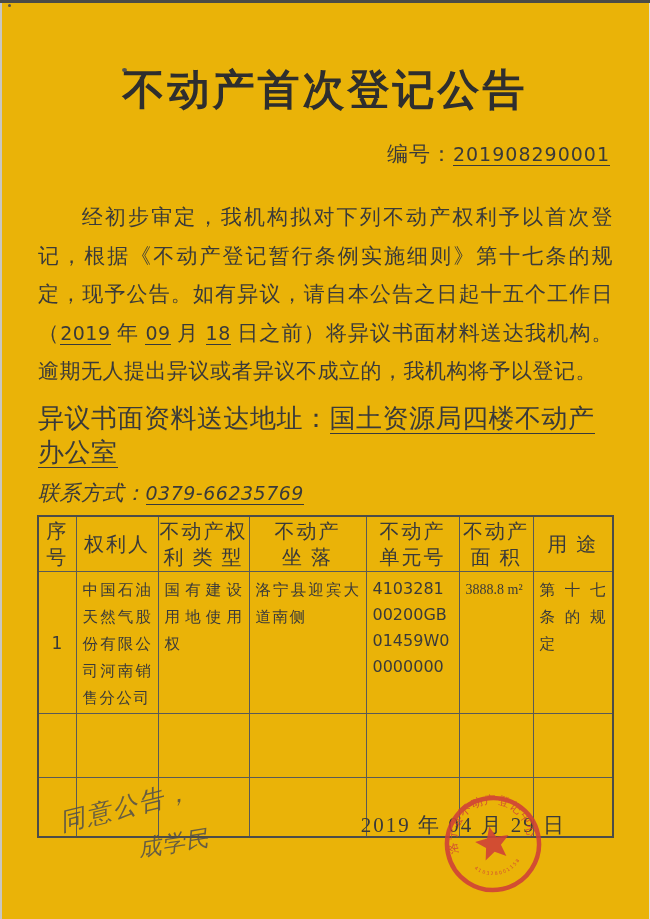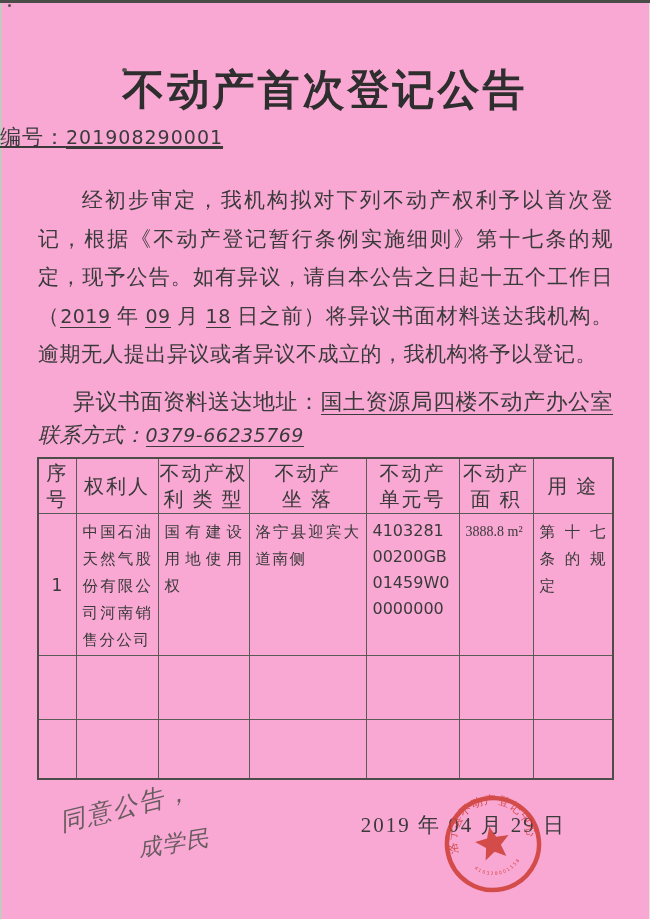--- a/index.html
+++ b/index.html
@@ -1,42 +1,42 @@
 <!DOCTYPE html>
 <html><head>
 <meta charset="utf-8">
 <style>
   * { margin:0; padding:0; box-sizing:border-box; }
   html,body { background:#d8d8d6; }
   .page {
     position:relative; width:650px; height:919px; margin:0 auto;
-    background:#f9a8d4; overflow:hidden;
+    background:#eab308; overflow:hidden;
     font-family:"Liberation Serif","DejaVu Serif",serif;
     color:#3a3a3a;
     box-shadow:inset 0 3px 0 #4b4b47, inset 2px 0 0 #c9c7c2, inset -1px 0 0 #e4e2dd;
   }
   .speck { position:absolute; background:#55534e; border-radius:50%; }
   .title {
     margin-top:62px; text-align:center;
     font-size:42px; font-weight:bold; letter-spacing:3px;
     color:#2e2e2e;
   }
   .docno {
-    margin-top:5px; padding-right:40px; 
-    font-size:21px; letter-spacing:1px;text-decoration:underline;
+    margin-top:22px; padding-right:40px; text-align:right;
+    font-size:21px; letter-spacing:1px;
   }
   .u { border-bottom:1.5px solid #3a3a3a; }
   .num { font-family:"DejaVu Sans","Liberation Sans",sans-serif; font-size:19px; }
   .bodytext {
     margin:30px 38px 11px 38px; width:575px;
     font-size:21px; line-height:38.5px; text-align:justify;
     letter-spacing:0.5px;
   }
   .bodytext .seg-indent { display:inline-block; width:42px; }
-  .line-address { margin:0 38px; width:575px; text-align:right; font-size:22px; line-height:34px; letter-spacing:0.5px; }
+  .line-address { margin:7px 38px; width:575px; font-size:26px; line-height:34px; letter-spacing:0.5px; }
   .line-contact { margin:0 38px; width:575px; padding-right:118px; font-size:21px; line-height:33px; letter-spacing:0.5px;font-style:italic; }
   table.reg {
     margin:5px 0 0 37px; width:575px; border-collapse:collapse;
     border:2px solid #4c4c48; table-layout:fixed;
   }
   table.reg th, table.reg td { border:1.2px solid #5a5a56; }
   table.reg th {
     font-size:20px; font-weight:normal; line-height:26px;
     letter-spacing:2px; padding:1px 0; text-align:center; height:53px;
   }

